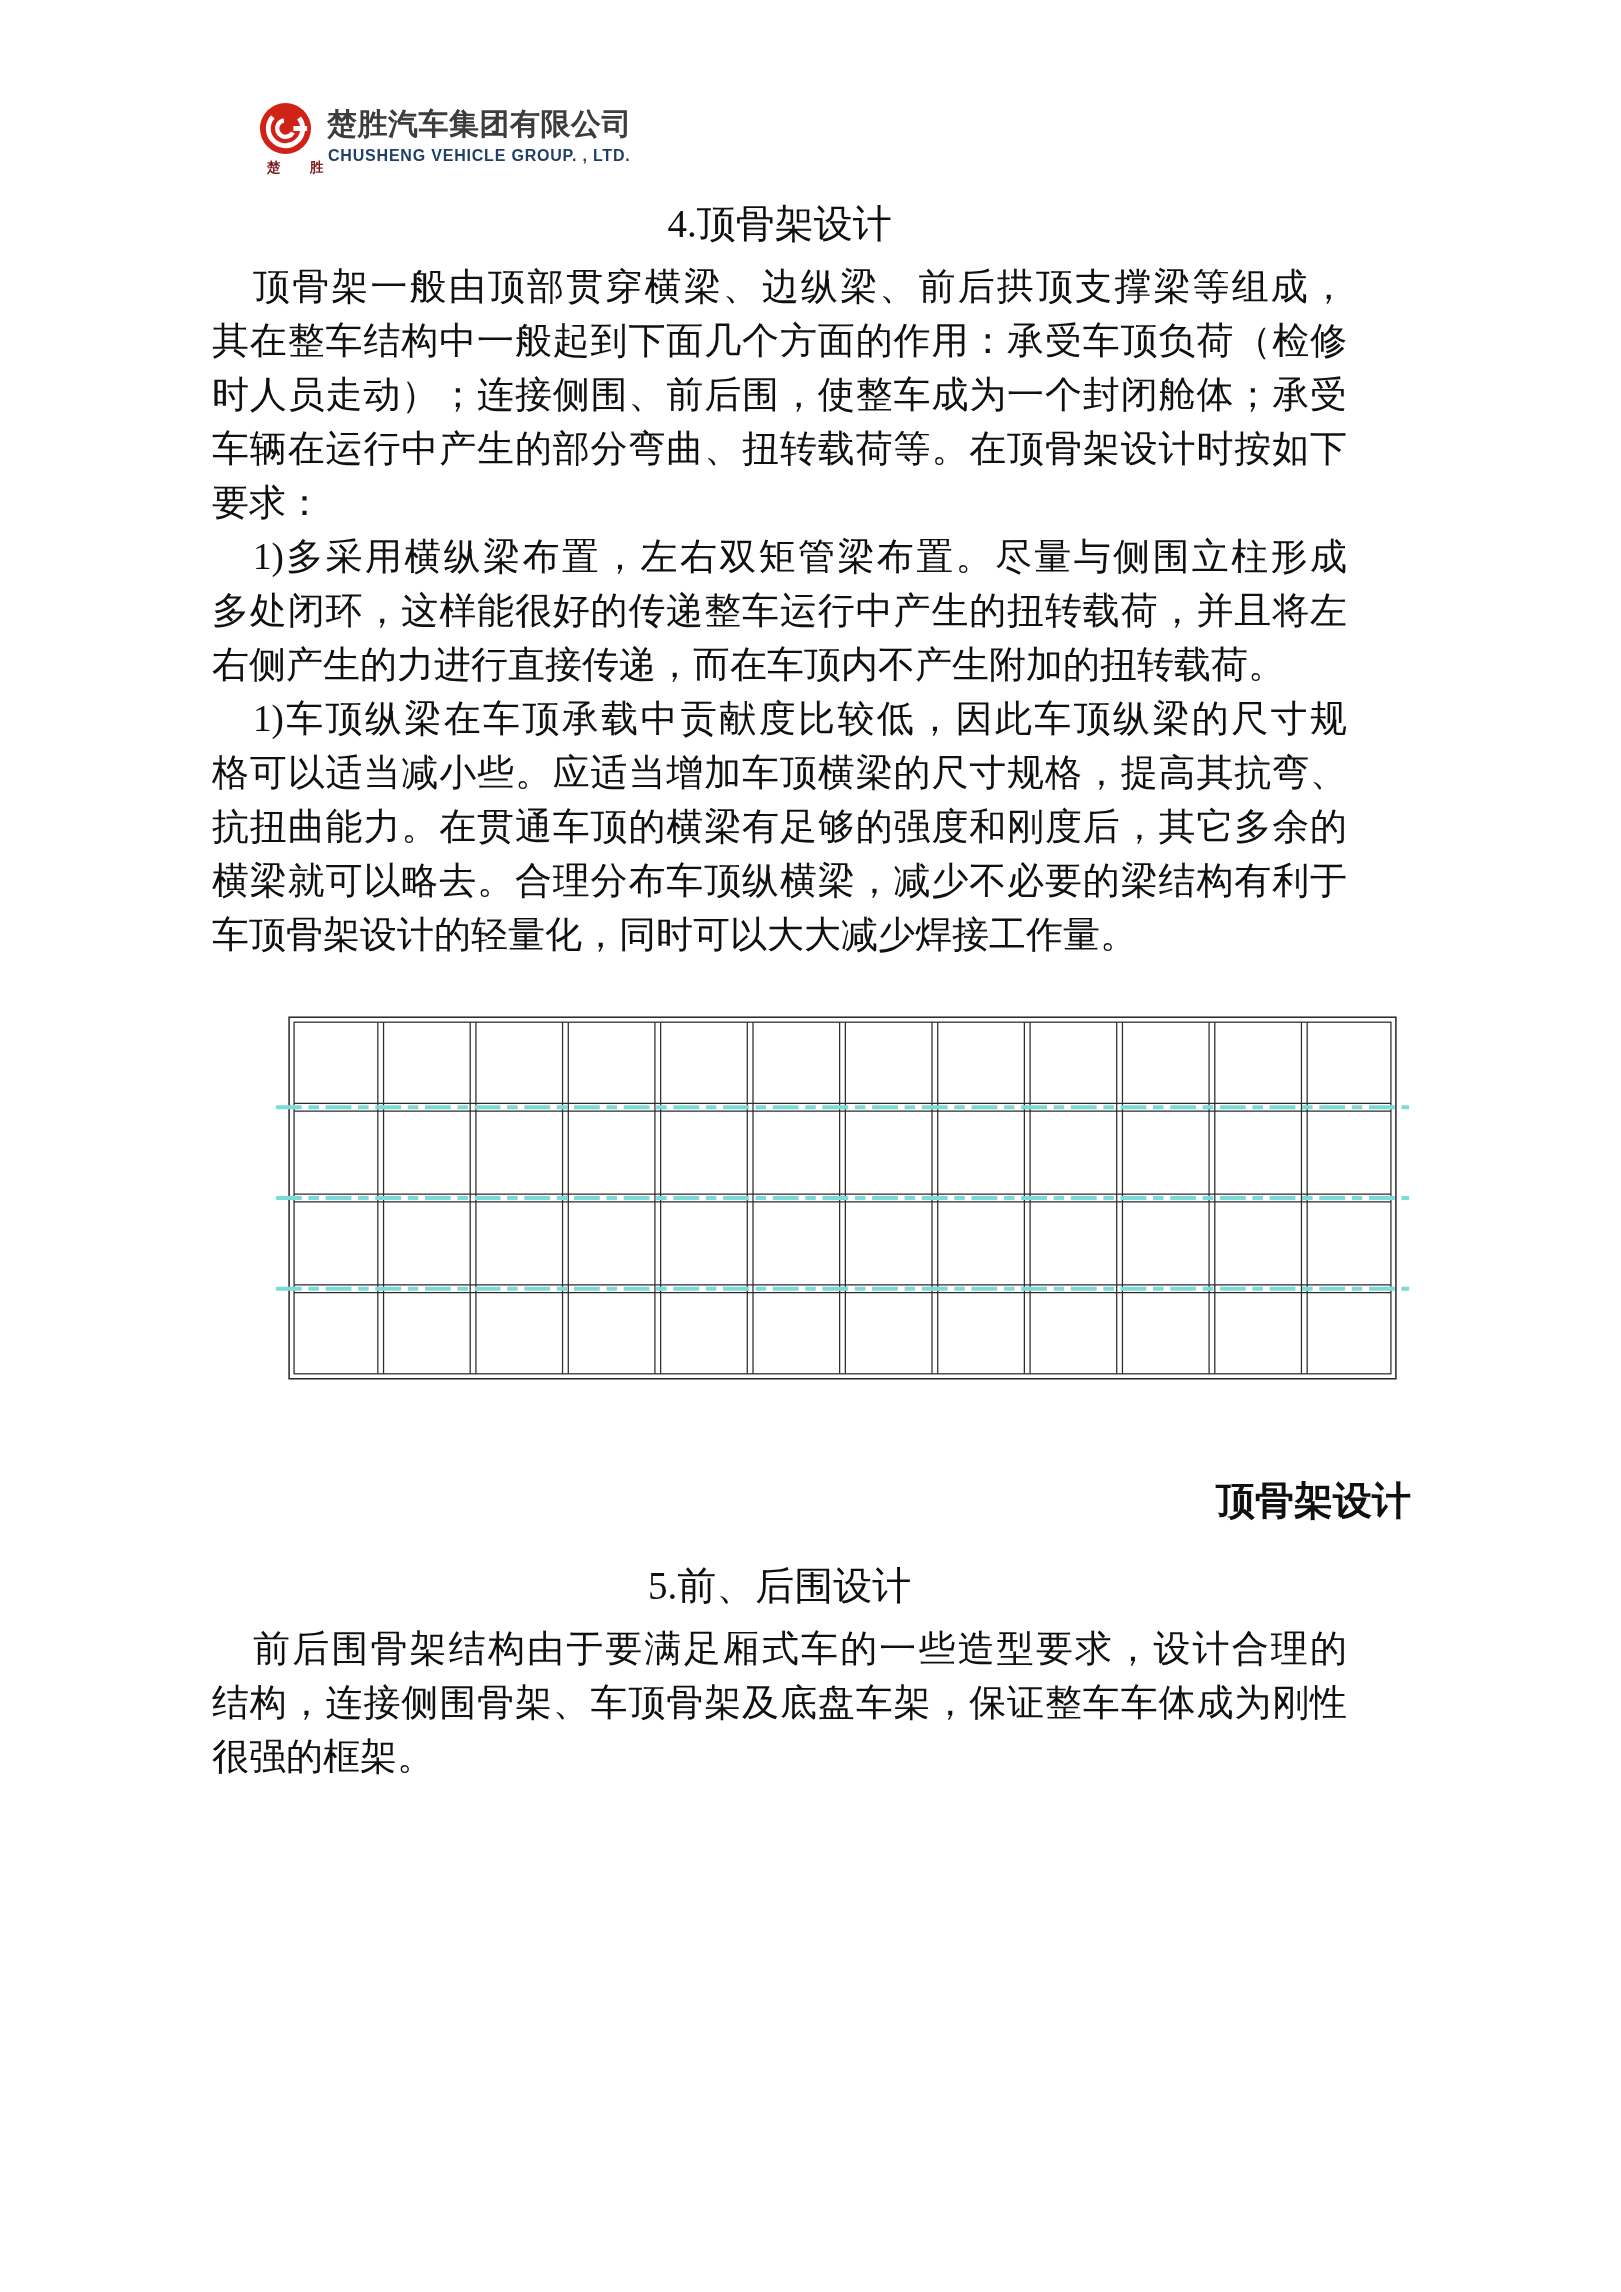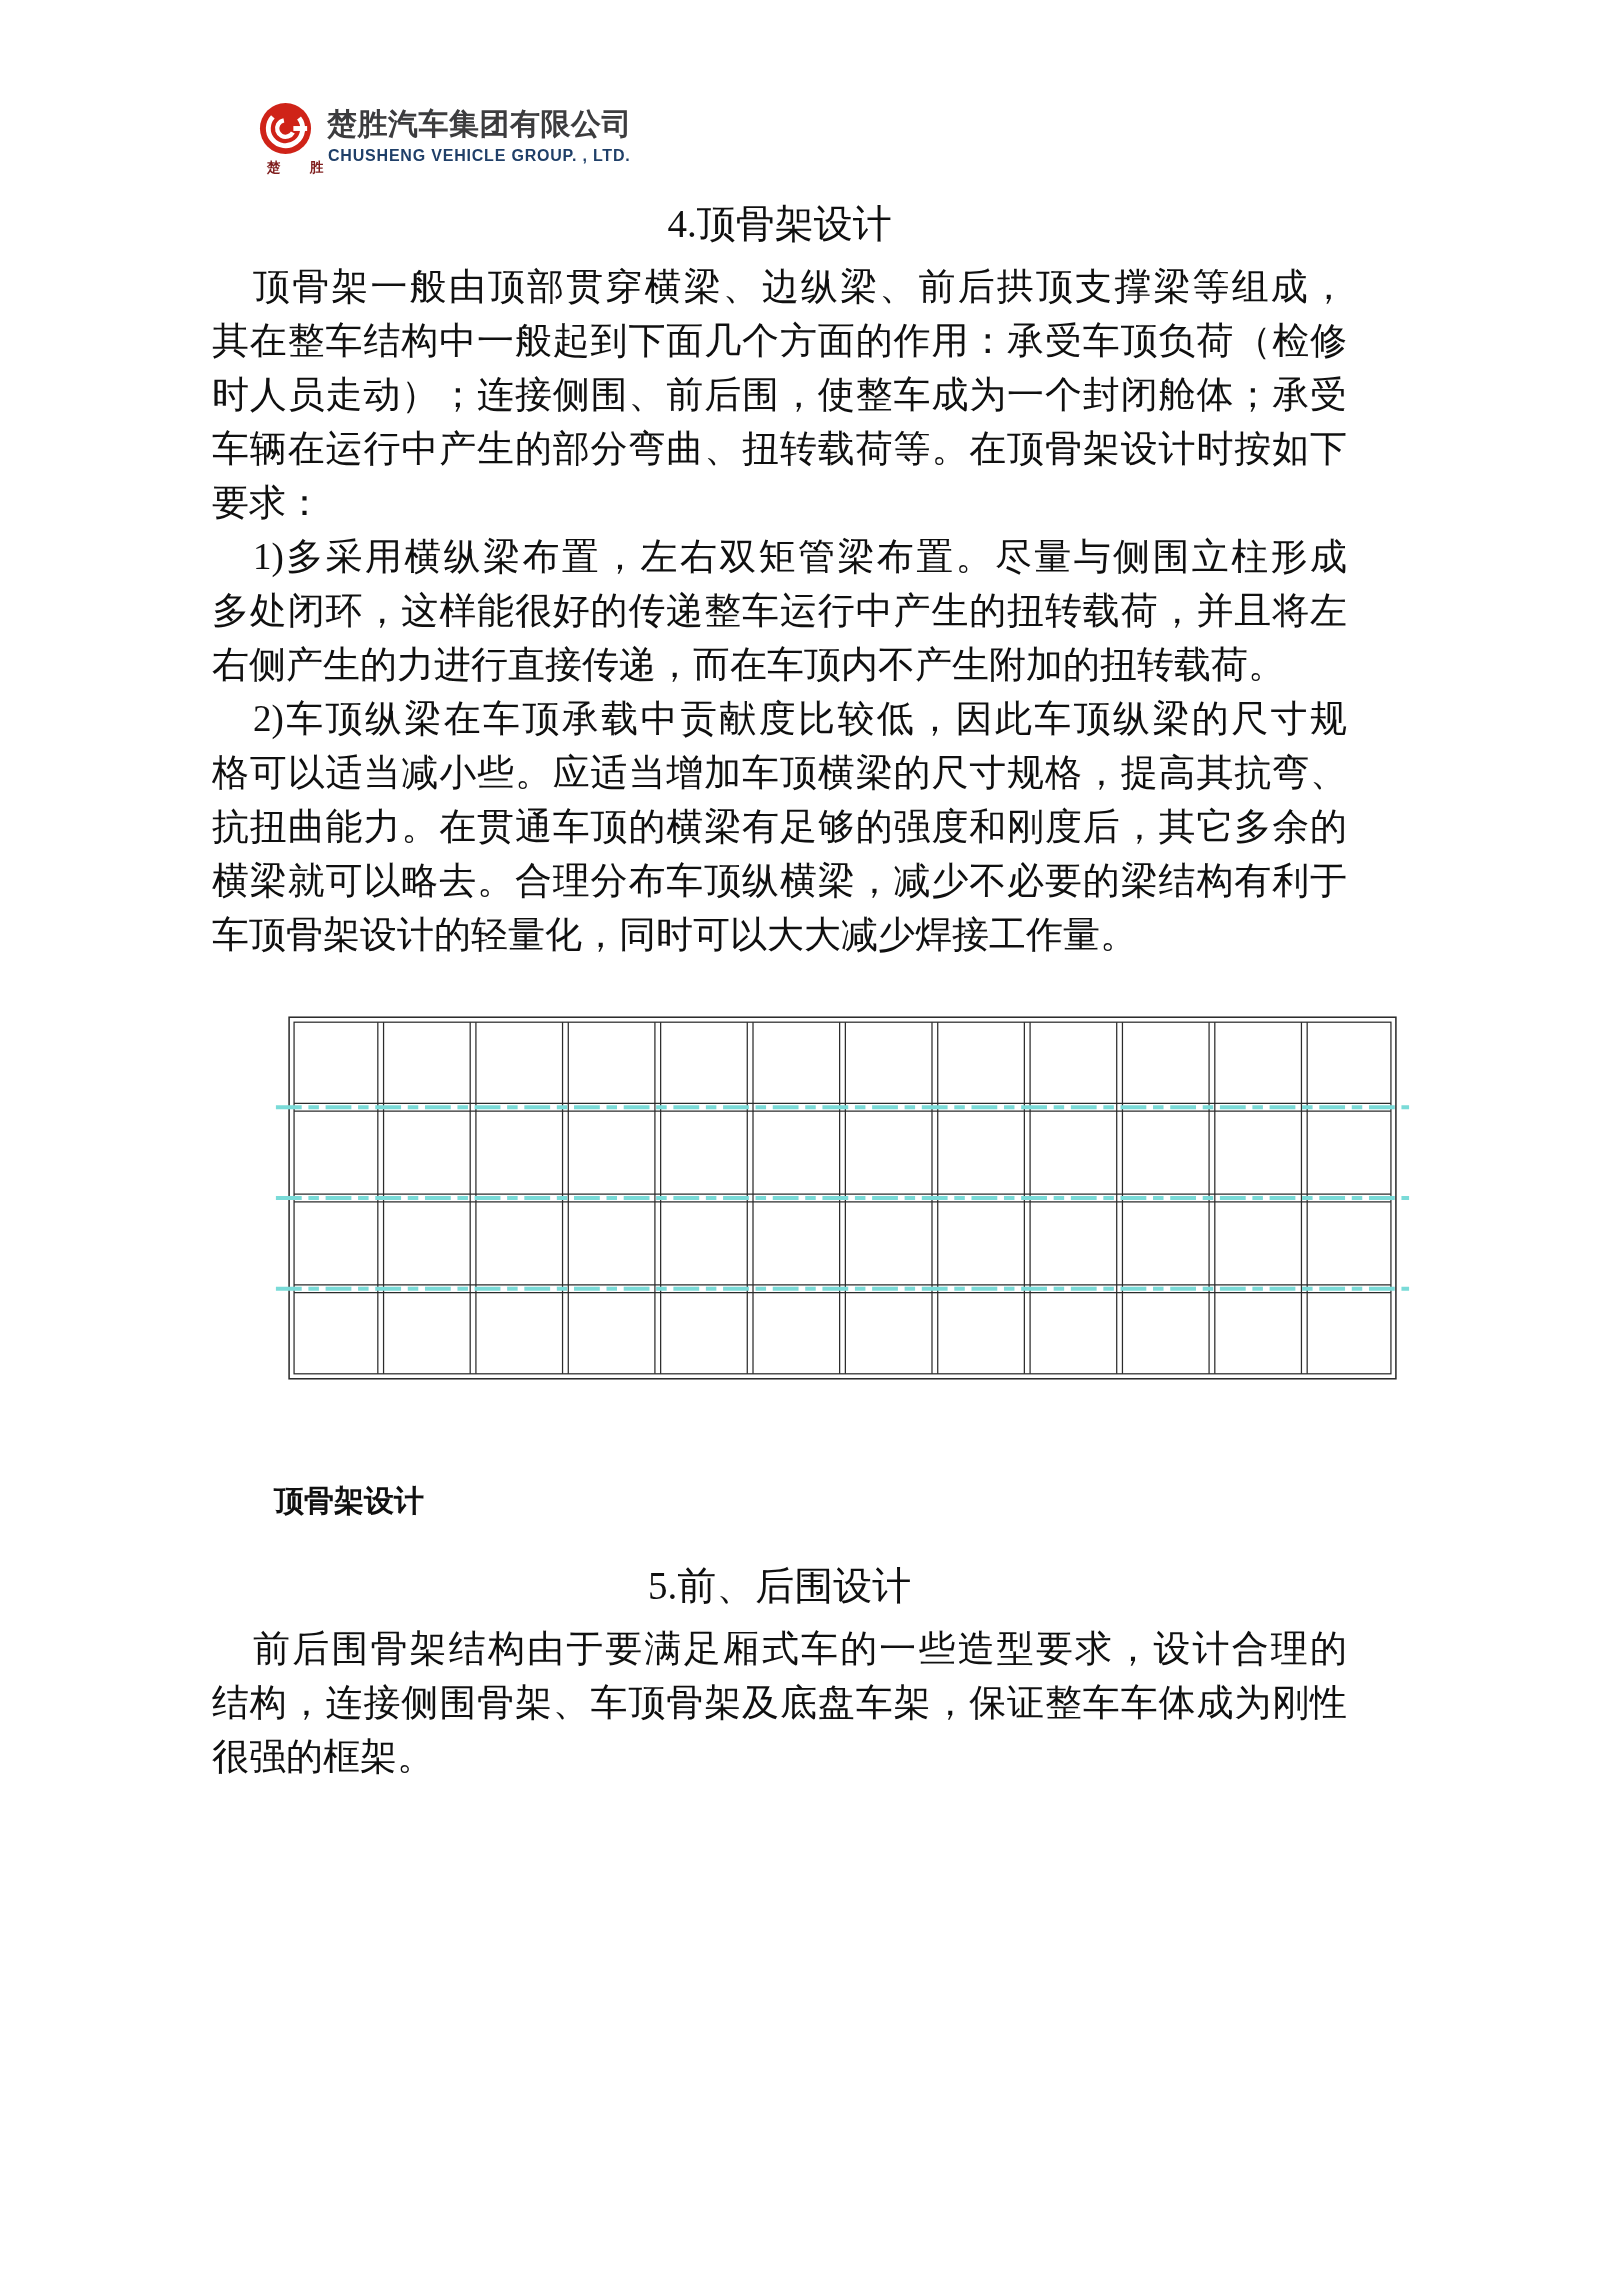--- a/index.html
+++ b/index.html
@@ -34,22 +34,22 @@
   .para{width:1135px;}
   .tline{
     font-size:37px;height:54px;line-height:54px;overflow:hidden;
     text-align:justify;text-align-last:justify;
   }
   .tline.first{padding-left:41px;}
   .tline.last{text-align-last:left;}
   
   .figure-wrap{position:absolute;left:274px;top:1012px;width:1137px;height:372px;}
   .figure-caption{
-    position:absolute;left:274px;top:1475px;width:1137px;text-align:left;
-    font-size:30px;font-weight:bold;line-height:51px;
+    position:absolute;left:274px;top:1475px;width:1137px;text-align:right;
+    font-size:39px;font-weight:bold;line-height:51px;
   }
 </style>
 </head>
 <body>
 
 <div class="logo-block">
   <svg class="logo-mark" viewBox="0 0 58 58">
     <circle cx="29" cy="29" r="26" fill="#cf2318"></circle>
     <circle cx="29" cy="29" r="17.5" fill="none" stroke="#ffffff" stroke-width="5" stroke-dasharray="79 31" transform="rotate(-38 29 29)"></circle>
     <circle cx="29" cy="29" r="8.5" fill="none" stroke="#ffffff" stroke-width="4.5" stroke-dasharray="34 20" transform="rotate(28 29 29)"></circle>
@@ -69,21 +69,21 @@
       <div class="tline">时人员走动）；连接侧围、前后围，使整车成为一个封闭舱体；承受</div>
       <div class="tline">车辆在运行中产生的部分弯曲、扭转载荷等。在顶骨架设计时按如下</div>
       <div class="tline last">要求：</div>
     </div>
   <div class="para">
       <div class="tline first">1)多采用横纵梁布置，左右双矩管梁布置。尽量与侧围立柱形成</div>
       <div class="tline">多处闭环，这样能很好的传递整车运行中产生的扭转载荷，并且将左</div>
       <div class="tline last">右侧产生的力进行直接传递，而在车顶内不产生附加的扭转载荷。</div>
     </div>
   <div class="para">
-      <div class="tline first">2)车顶纵梁在车顶承载中贡献度比较低，因此车顶纵梁的尺寸规</div>
+      <div class="tline first">1)车顶纵梁在车顶承载中贡献度比较低，因此车顶纵梁的尺寸规</div>
       <div class="tline">格可以适当减小些。应适当增加车顶横梁的尺寸规格，提高其抗弯、</div>
       <div class="tline">抗扭曲能力。在贯通车顶的横梁有足够的强度和刚度后，其它多余的</div>
       <div class="tline">横梁就可以略去。合理分布车顶纵横梁，减少不必要的梁结构有利于</div>
       <div class="tline last">车顶骨架设计的轻量化，同时可以大大减少焊接工作量。</div>
     </div>
 </div>
 
 <div class="figure-wrap"><svg viewBox="-15 -4 1190 388" width="100%" height="100%" style="overflow: visible;">
       <rect x="0.8" y="0.8" width="1158.4" height="378.4" fill="none" stroke="#2b2b2b" stroke-width="1.6"></rect>
       <rect x="6" y="6" width="1148" height="368" fill="none" stroke="#2b2b2b" stroke-width="1.3"></rect>

